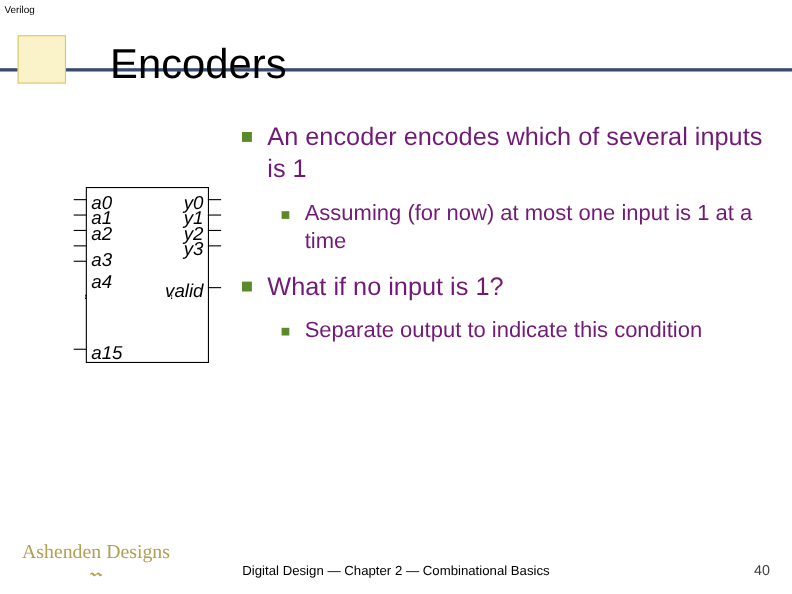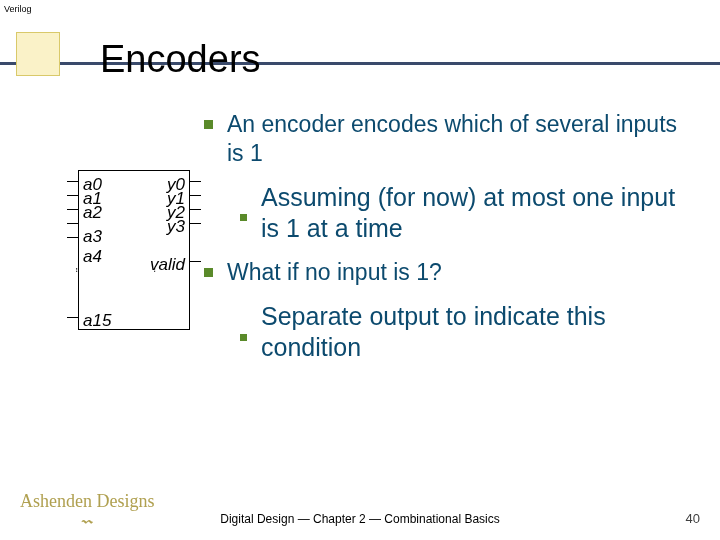--- a/index.html
+++ b/index.html
@@ -47,36 +47,35 @@
     position: absolute;
     top: 18px;
     left: 100px;
     font-size: 38px;
     color: #000000;
     font-weight: normal;
   }
   .content {
     position: absolute;
     top: 110px;
-    left: 204px;
+    left: 220px;
     width: 480px;
     font-size: 23px;
-    color: #0c4a6e;
+    color: #701a75;
     line-height: 1.25;
   }
   .bullet-row {
     display: flex;
     align-items: flex-start;
     margin-bottom: 14px;
   }
   .bullet-row.sub {
     margin-left: 36px;
-    font-size: 25px;
+    font-size: 20px;
     margin-bottom: 14px;
-    align-items: center;
   }
   .sq {
     width: 9px;
     height: 9px;
     background: #5a8a2a;
     flex-shrink: 0;
     margin-top: 10px;
     margin-right: 14px;
   }
   .sq.small {

